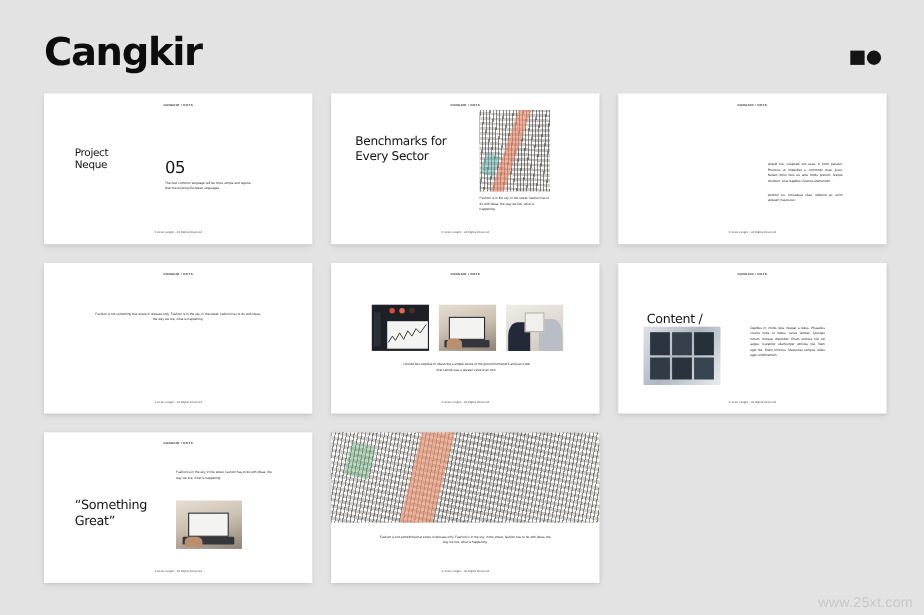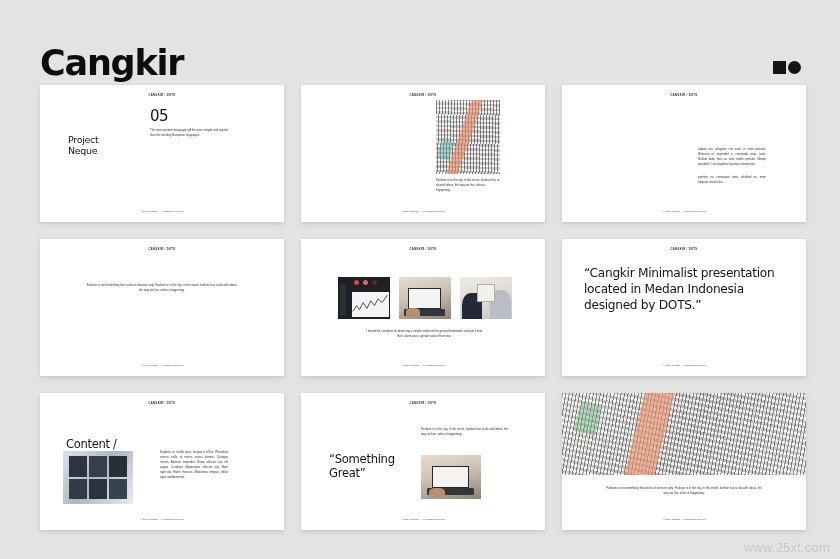--- a/index.html
+++ b/index.html
@@ -11,21 +11,21 @@
     background: #e3e3e3;
     font-family: "Liberation Sans", sans-serif;
     overflow: hidden;
     position: relative;
   }
 
   
   .header {
     position: absolute;
     left: 0; top: 0;
-    width: 840px; height: 85px; margin-top: 15px;
+    width: 840px; height: 85px;
   }
   .brand-title {
     position: absolute;
     left: 40px; top: 28px;
     font-size: 35px;
     font-weight: 700;
     letter-spacing: -1.2px;
     color: #0d0d0d;
     font-family: "DejaVu Sans", sans-serif;
   }
@@ -102,21 +102,21 @@
   
   .s1-title {
     position: absolute;
     left: 28px; top: 49px;
     font-size: 9.5px;
     width: 60px;
   }
   .s1-col { position: absolute; left: 110px; width: 78px; }
   .s1-b1 { top: 24px; }
   .s1-b2 { top: 76px; }
-  .s1-col .bignum { margin-bottom: 4px; }
+  .s1-col .bignum { margin-bottom: 4px; margin-top: 36px; }
 
   
   .s2-title {
     position: absolute;
     left: 22px; top: 38px;
     font-size: 11px;
     width: 86px;
   }
   .s2-img {
     position: absolute;
@@ -405,20 +405,21 @@
     </div>
     <div class="s1-col s1-b1">
       <div class="bignum">05</div>
       <p class="bodycopy justify">The new common language will be more simple and regular than the existing European languages.</p>
     </div>
     <div class="slide-foot">© 2019 Cangkir - All Rights Reserved</div>
   </div>
 
   <div class="slide">
     <div class="slide-tag">CANGKIR / DOTS</div>
+    <div class="s2-title headline">Benchmarks for Every Sector</div>
     <div class="s2-img ph ph-news"></div>
     <p class="s2-cap bodycopy">Fashion is in the sky, in the street, fashion has to do with ideas, the way we live, what is happening.</p>
     <div class="slide-foot">© 2019 Cangkir - All Rights Reserved</div>
   </div>
 
   <div class="slide">
     <div class="slide-tag">CANGKIR / DOTS</div>
     <div class="s3-col">
       <p class="bodycopy justify">aliquid nisi, voluptate sint esse, in enim pariatur. Rhoncus ut, imperdiet a, commodo vitae, justo. Nullam dolor feris eu ante mollis pretium. Neque tincidunt. Cras dapibus vivamus elementum.</p>
       <p class="bodycopy justify">porttitor eu, consequat vitae, eleifend eu, enim aliquam mauris leo.</p>
@@ -456,25 +457,20 @@
       <div class="ph ph-people">
         <span class="p-left"></span>
         <span class="p-right"></span>
         <span class="paper"></span>
       </div>
     </div>
     <p class="s5-cap bodycopy">I should be complete of observing a simple stroke of the ground homework and just it feel that I alone was a greater value than now.</p>
     <div class="slide-foot">© 2019 Cangkir - All Rights Reserved</div>
   </div>
 
-  <div class="slide">
-    <div class="slide-tag">CANGKIR / DOTS</div>
-    <div class="s6-quote headline">“Cangkir Minimalist presentation located in Medan Indonesia designed by DOTS.”</div>
-    <div class="slide-foot">© 2019 Cangkir - All Rights Reserved</div>
-  </div>
 
   <div class="slide">
     <div class="slide-tag">CANGKIR / DOTS</div>
     <div class="s7-title headline">Content /</div>
     <div class="s7-img ph ph-grid">
       <span class="cell"></span>
       <span class="cell"></span>
       <span class="cell"></span>
       <span class="cell"></span>
       <span class="cell"></span>

